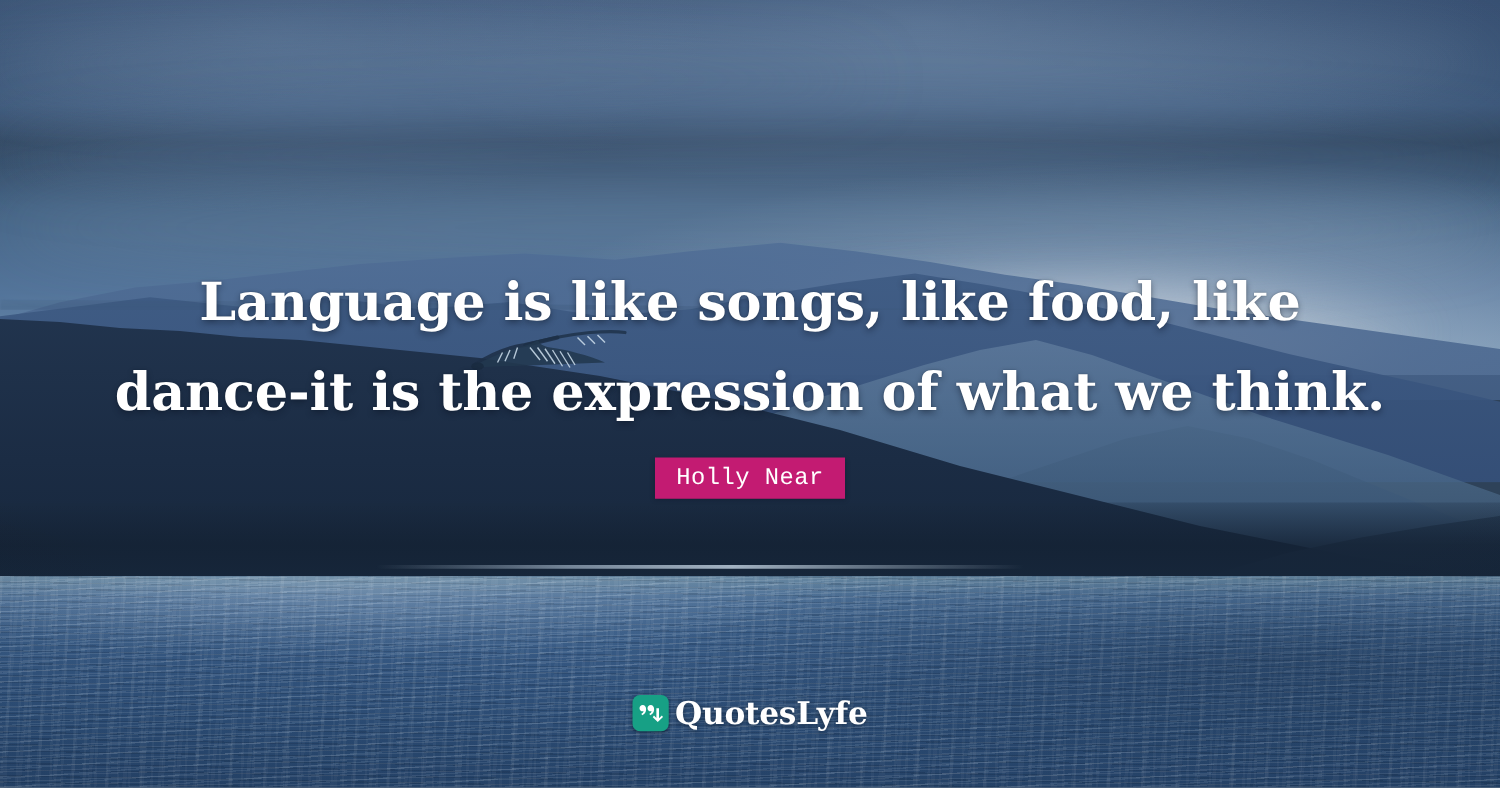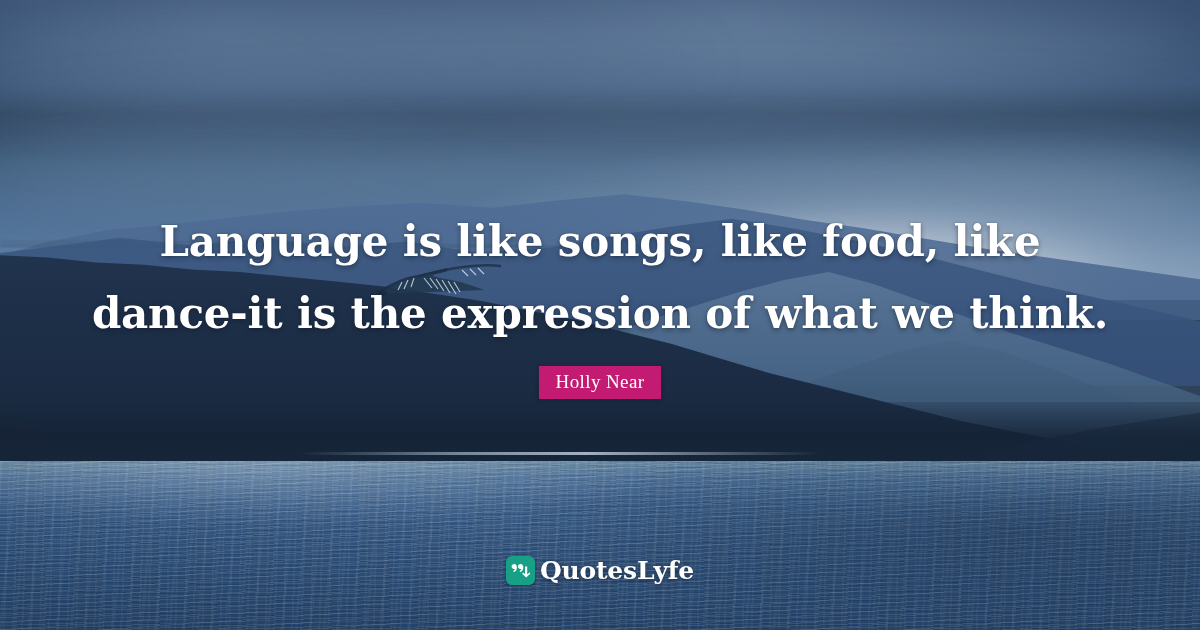--- a/index.html
+++ b/index.html
@@ -151,21 +151,21 @@
     letter-spacing:-.2px;
     text-shadow:0 2px 5px rgba(10,20,35,.45), 0 0 1px rgba(10,20,35,.5);
   }
 
   .author-wrap{position:absolute;left:0;top:366px;width:1200px;text-align:center;}
   .author{
     display:inline-block;
     padding:5px 17px 6px;
     background:#c31b72;
     color:#ffffff;
-    font-family:Liberation Serif, serif;
+    font-family:Liberation Mono, monospace;
     font-weight:400;
     font-size:19px;
     line-height:22px;
     letter-spacing:.4px;
     box-shadow:0 1px 4px rgba(8,16,28,.35);
   }
 
   .brand{
     position:absolute;left:0;top:556px;width:1200px;
     display:flex;align-items:center;justify-content:center;gap:5px;

